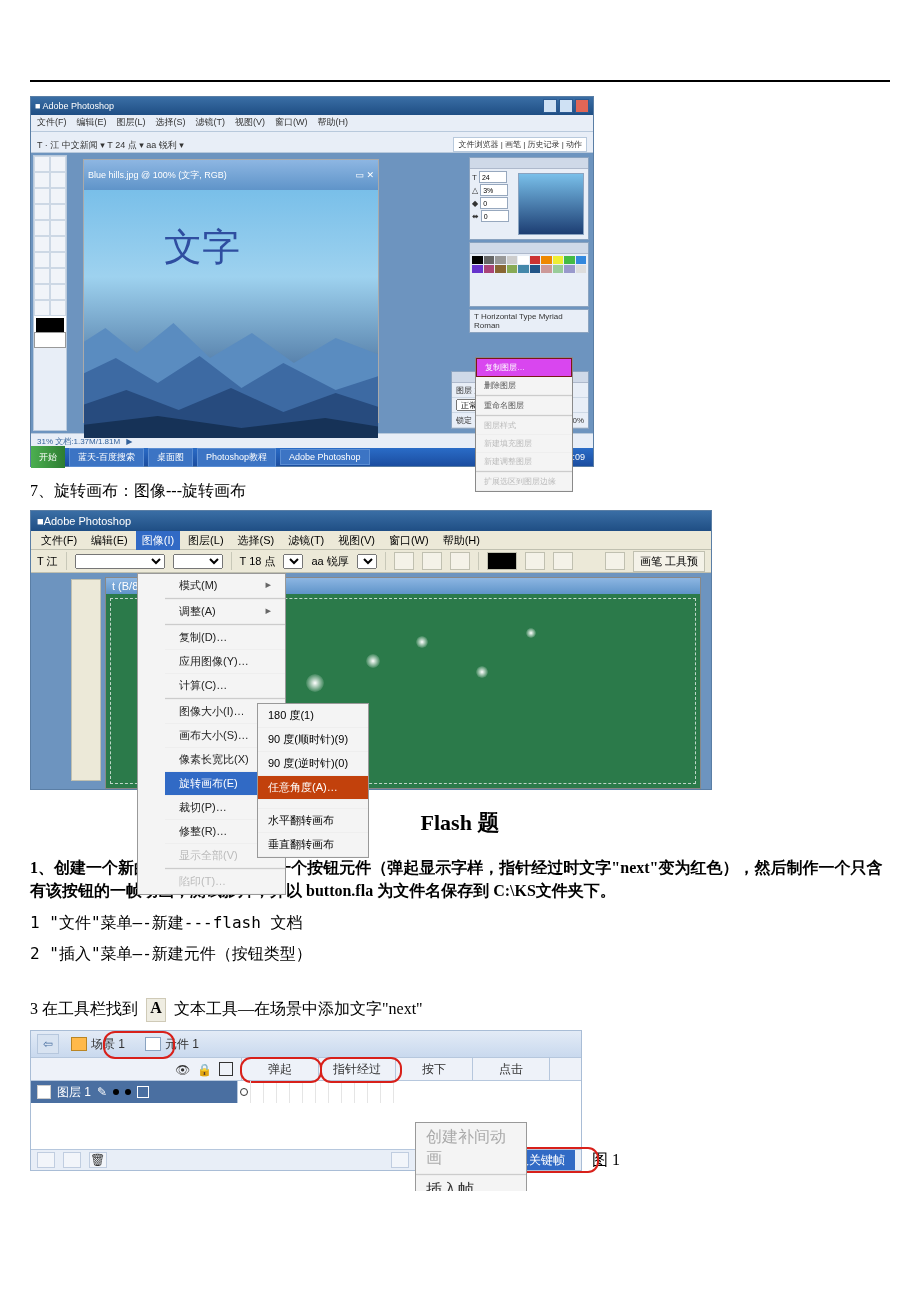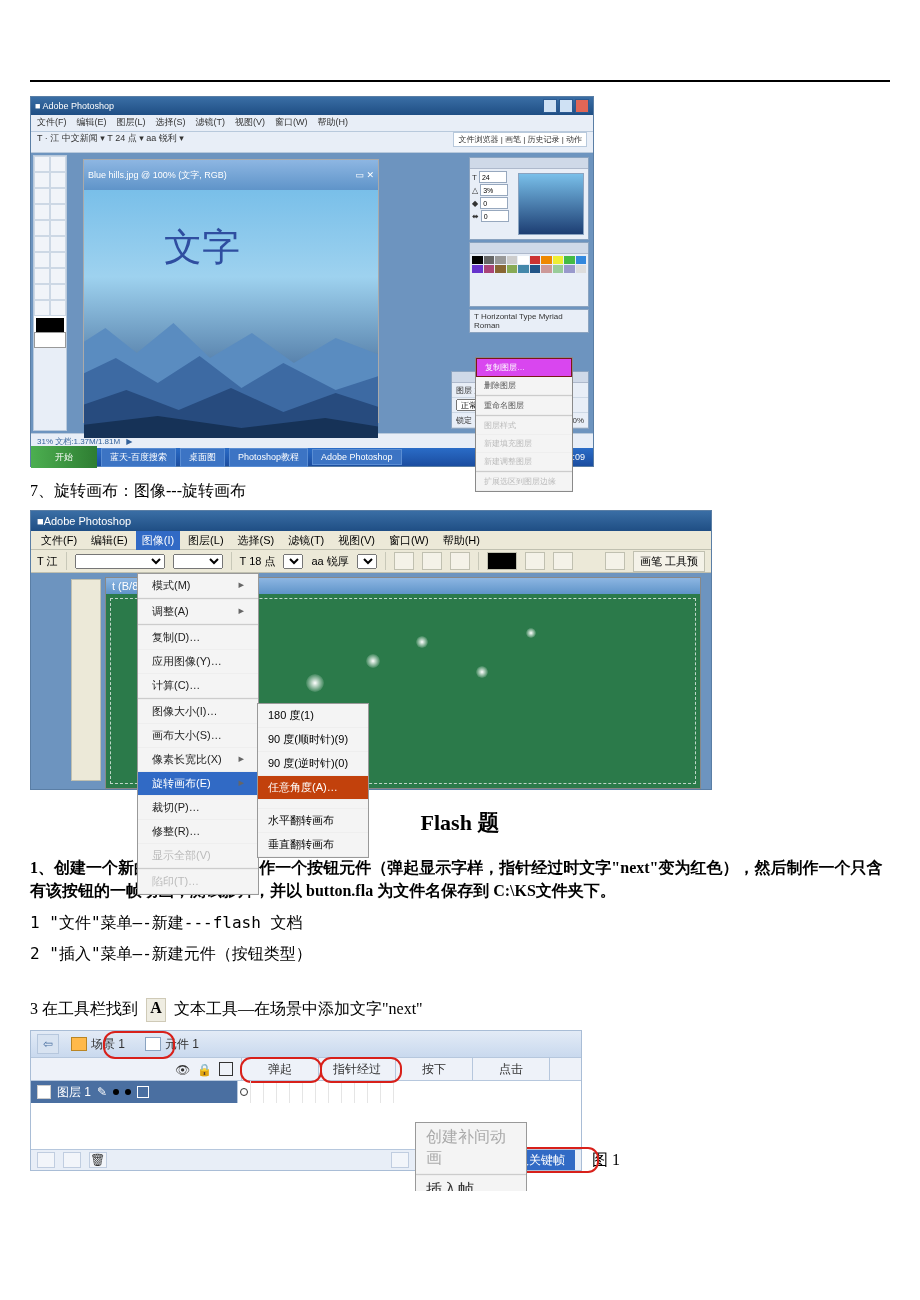--- a/index.html
+++ b/index.html
@@ -68,21 +68,21 @@
     background: #e8eef7;
     color: #333;
     padding: 1px 6px;
     display:flex; gap:10px;
     border-bottom:1px solid #b8c9dc;
   }
   .ps-opt {
     height: 20px;
     background: #e8eef7;
     border-bottom:1px solid #b8c9dc;
-    display:flex; align-items:flex-start; padding:0 6px; gap:24px;
+    display:flex; align-items:flex-end; padding:0 6px; gap:24px;
   }
   .ps-body {
     display:flex;
     height: 280px;
     background: #6d94bf;
     position:relative;
   }
   .ps-tools {
     width: 32px;
     background:#e8eef7;
@@ -145,21 +145,21 @@
   .ctxmenu {
     position:absolute; right:20px; top:204px;
     width:96px; background:#f4f4f4; border:1px solid #8a8a8a; font-size:8px;
   }
   .ctxmenu div{padding:3px 8px; border-bottom:1px solid #eee; color:#555;}
   .ctxmenu .hl{ background:#d946ef; color:#fff; border:1px solid #7a1818;}
   .ctxmenu .sep{height:1px;background:#ccc;padding:0;}
   .ctxmenu .dis{color:#bbb;}
   .ps-status{height:14px;background:#e8eef7;border-top:1px solid #b8c9dc;display:flex;align-items:center;padding:0 6px;font-size:8px;color:#34629a;}
   .taskbar { height:18px; background:linear-gradient(#2a6cc7,#1b4da0); display:flex; align-items:center; color:#fff; font-size:9px;}
-  .taskbar .start{ background:linear-gradient(90deg,#4caf50,#2e7d32); padding:2px 24px; height:100%; display:flex;align-items:center;}
+  .taskbar .start{ background:linear-gradient(90deg,#4caf50,#2e7d32); padding:2px 8px; height:100%; display:flex;align-items:center;}
   .taskbar .task{background:#3c74c4;margin-left:4px;padding:2px 8px;border:1px solid #5a8dd3;}
   .taskbar .tray{margin-left:auto;padding:2px 8px;display:flex;align-items:center;gap:4px;}
   .taskbar .tray .t{width:9px;height:9px;background:#ffd86b;border-radius:2px;}
 
   
   .ps2 {
     width: 680px;
     border:1px solid #5a7ea5;
     font-family: Tahoma, Arial, sans-serif;
     font-size:11px;
@@ -178,21 +178,21 @@
   .ps2-doc .dtit{height:16px;background:linear-gradient(#8db6e2,#5f94c9);padding:0 6px;color:#fff;display:flex;align-items:center;}
   .ps2-can{position:relative;height:calc(100% - 16px);background:#2b7a4a;}
   .ps2-can::before{content:"";position:absolute;inset:4px;border:1px dashed #fff;opacity:0.7;}
   .dande{position:absolute;border-radius:50%;background:radial-gradient(circle,#fff 0%,rgba(255,255,255,0.1) 70%,transparent 72%);}
   .dd1{width:44px;height:44px;bottom:8px;left:130px;}
   .dd2{width:18px;height:18px;bottom:96px;left:200px;}
   .dd3{width:14px;height:14px;bottom:120px;left:260px;}
   .dd4{width:12px;height:12px;bottom:140px;left:310px;}
   .dd5{width:12px;height:12px;bottom:110px;left:370px;}
   .dd6{width:10px;height:10px;bottom:150px;left:420px;}
-  .drop{position:absolute;top:0;left:106px;width:120px;background:#f4f4f4;border:1px solid #999;font-size:11px;}
+  .drop{position:absolute;top:0;left:106px;width:120px;background:#f4f4f4;border:1px solid #999;font-size:11px;padding-left:27px;}
   .drop div{padding:4px 14px;border-bottom:1px solid #eee;color:#222;}
   .drop .arrow::after{content:"▸";float:right;color:#666;}
   .drop .hl{background:#316ac5;color:#fff;}
   .drop .sep{height:1px;background:#ccc;padding:0;}
   .drop .dis{color:#bbb;}
   .sub{position:absolute;top:130px;left:226px;width:110px;background:#f4f4f4;border:1px solid #999;font-size:11px;z-index:3;}
   .sub div{padding:4px 10px;border-bottom:1px solid #eee;}
   .sub .hl{background:#c2410c;color:#fff;}
   .ps2-tools{position:absolute;top:6px;left:40px;width:28px;height:200px;background:#ece9d8;border:1px solid #c0c0b0;}
 

